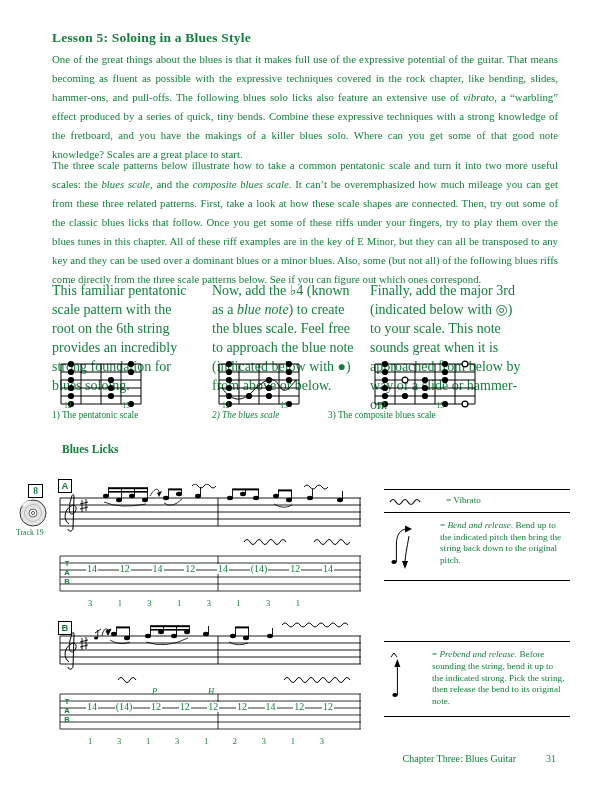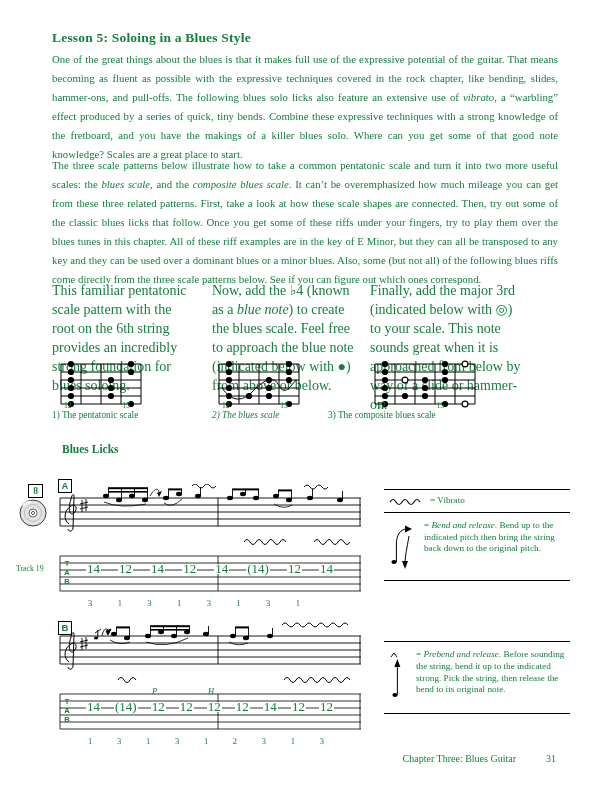--- a/index.html
+++ b/index.html
@@ -20,50 +20,50 @@
   .fretrow { top:401px; width:66px; display:flex; justify-content:space-between; font-size:7.6px; }
   .fr1 { left:64px; } .fr2 { left:222px; } .fr3 { left:378px; }
   .caption { top:410px; font-size:9.3px; }
   .cap1 { left:52px; } .cap2 { left:212px;font-style:italic; } .cap3 { left:328px; }
 
   .licksHeading { left:62px; top:443px; font-weight:bold; font-size:11.5px; }
 
   .exampleNum { left:28px; top:484px; width:15px; height:14px; border:1px solid #000;
                 font-size:9.5px; font-weight:bold; text-align:center; line-height:13px; }
   .cd { left:15px; top:499px; }
-  .track { left:16px; top:528px; font-size:7.8px;margin-top:36px; }
+  .track { left:16px; top:528px; font-size:7.8px; }
 
   .rehearsal { width:14px; height:14px; border:1.4px solid #000; font-weight:bold; font-size:9.5px;
                text-align:center; line-height:12px; font-family:"Liberation Sans", sans-serif; background:#fff; }
   .rehA { left:58px; top:479px; } .rehB { left:58px; top:621px; }
 
   .musicSvg { left:58px; width:305px; height:118px; }
   .msA { top:484px; } .msB { top:622px; }
 
   .tabcol { left:62px; width:10px; font-family:"Liberation Sans", sans-serif; font-weight:bold;
             font-size:7.5px; line-height:9px; text-align:center; }
   .tabcol span { display:block; }
   .tlA { top:559px; } .tlB { top:697px; }
 
-  .tabnums { display:flex; justify-content:space-between; font-size:13px; }
+  .tabnums { display:flex; justify-content:space-between; font-size:10px; }
   .tabnums span { background:#fff; padding:0 1px; line-height:10px; }
   .tnA { left:86px; top:564px; width:248px; }
   .tnB { left:86px; top:702px; width:248px; }
 
   .fingers { display:flex; justify-content:space-between; font-size:8.5px; }
   .fgA { left:88px; top:598px; width:212px; }
   .fgB { left:88px; top:736px; width:236px; }
 
   .ann { font-size:8.5px; font-style:italic; }
   .annP { left:152px; top:686px; } .annH { left:208px; top:686px; }
 
   .legend { left:384px; width:186px; border-top:1.5px solid #000; border-bottom:1.5px solid #000;
             font-size:9.2px; line-height:11.8px; background:#fff; }
   .lg1 { top:489px; } .lg2 { top:641px; }
-  .lrow { display:flex; align-items:flex-start; gap:8px; padding:7px 4px 8px 4px; }
+  .lrow { display:flex; align-items:flex-start; gap:24px; padding:7px 4px 8px 4px; }
   .lrow.center { align-items:center; padding:5px 4px; }
   .lrow .ltext { flex:1; }
   .ldivider { border-top:1px solid #000; }
   .licon { flex-shrink:0; }
 
   .footerChapter { right:84px; top:753px; font-size:10px; }
   .footerPage { right:44px; top:753px; font-size:10px; }
 
   svg .thin { stroke:#000; stroke-width:.8; fill:none; }
   svg .ln   { stroke:#000; stroke-width:1; fill:none; }

